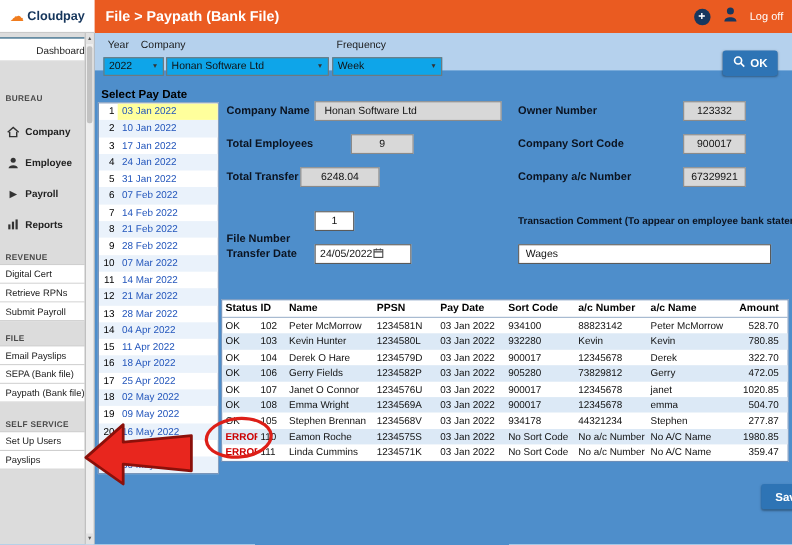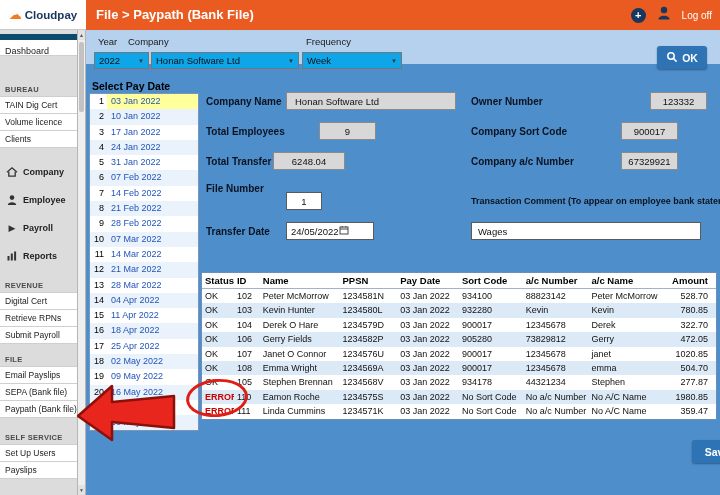--- a/index.html
+++ b/index.html
@@ -14,21 +14,21 @@
   .logo-text { font-size:11.5px; font-weight:bold; color:#16365C; }
   .header-title { position:absolute; left:96px; top:0; line-height:30px; color:#fff; font-size:13px; font-weight:bold; }
   .header-right { position:absolute; right:8px; top:0; height:30px; display:flex; align-items:center; gap:10px; }
   .icon-circle-plus { width:15px; height:15px; border-radius:50%; background:#17375E; color:#fff; font-size:11px; line-height:14px; text-align:center; font-weight:bold; }
   .logoff { color:#fff; font-size:10px; }
 
   
   .sidebar { position:absolute; left:0; top:30px; bottom:0; width:86px; background:#DCDCDC; border-right:1px solid #B5B5B5; z-index:5; }
   .sb-inner { position:absolute; left:0; top:0; right:8px; bottom:0; }
   .sb-item { background:#fff; border-bottom:1px solid #CFCFCF; height:17px; line-height:17px; font-size:8.5px; color:#1a1a1a; padding-left:5px; white-space:nowrap; overflow:hidden; }
-  .sb-dashboard { height:22px; line-height:22px; margin-top:4px; border-top:6px solid #0c4a6e; font-size:9px; }
+  .sb-dashboard { height:22px; line-height:22px; margin-top:4px; border-top:1px solid #0c4a6e; font-size:9px;text-align:right; }
   .sb-header { font-size:7.5px; font-weight:bold; color:#4a4a4a; letter-spacing:.3px; padding-left:5px; height:12px; line-height:12px; }
   .sb-h-bureau { margin-top:28px; }
   .sb-h-revenue { margin-top:10px; }
   .sb-h-file { margin-top:10px; }
   .sb-h-self { margin-top:14px; }
   .sb-list { border-top:1px solid #CFCFCF; }
   .sb-menu { margin-top:10px; }
   .sb-menu-item { height:28px; display:flex; align-items:center; gap:5px; padding-left:6px; }
   .sb-ic { width:12px; display:flex; align-items:center; justify-content:center; }
   .sb-play { font-size:9px; color:#333; line-height:1; }
@@ -58,26 +58,26 @@
   .pd-row:nth-child(even) { background:#EAF2FB; }
   .pd-num { width:17px; text-align:right; padding-right:3px; color:#000; }
   .pd-date { flex:1; color:#2255BB; padding-left:4px; white-space:nowrap; }
   .pd-list .pd-row:first-child .pd-date { background:#FFFF9C; }
 
   .fm-label { position:absolute; font-size:10px; font-weight:bold; color:#0B1320; white-space:nowrap; }
   .field { position:absolute; height:18px; background:#D8D8D8; border:1px solid#8a8a8a; font-size:9.5px; color:#111; display:flex; align-items:center; justify-content:center; white-space:nowrap; }
   .field.left { justify-content:flex-start; padding-left:8px; }
   .input { background:#fff; border:1px solid #5a5a5a; }
   .l-cn{left:120px;top:66px} .f-cn{left:200px;top:62px;width:170px}
-  .l-on{left:385px;top:66px} .f-on{left:564px;top:62px;width:57px}
+  .l-on{left:385px;top:66px} .f-on{left:535px;top:62px;width:57px}
   .l-te{left:120px;top:96px} .f-te{left:233px;top:92px;width:57px}
   .l-csc{left:385px;top:96px} .f-csc{left:535px;top:92px;width:57px}
   .l-tt{left:120px;top:126px} .f-tt{left:187px;top:122px;width:72px}
   .l-can{left:385px;top:126px} .f-can{left:535px;top:122px;width:57px}
-  .l-fn{left:120px;top:153px} .f-fn{left:200px;top:162px;width:36px}
+  .l-fn{left:120px;top:182px} .f-fn{left:200px;top:162px;width:36px}
   .l-tc{left:385px;top:166px;width:248px;font-size:9px}
   .l-td{left:120px;top:196px}
   .f-td{left:200px;top:192px;width:88px;justify-content:flex-start;padding:0 4px;}
   .f-comment{left:385px;top:192px;width:230px;justify-content:flex-start;padding-left:6px;}
 
   .table { position:absolute; left:115px; top:242px; width:516px; background:#fff; border:1px solid #6C8EB8; font-size:9px; }
   .t-head { display:flex; height:16px; line-height:16px; font-weight:bold; font-size:9.5px; border-bottom:1px solid #9FB4CC; }
   .t-row { display:flex; height:14.4px; line-height:14.4px; color:#111; }
   .t-body .t-row:nth-child(even) { background:#DCE9F6; }
   .c { padding-left:3px; overflow:hidden; white-space:nowrap; }
@@ -113,26 +113,20 @@
       </span>
       <span class="logoff">Log off</span>
     </div>
   </div>
 
   <div class="sidebar">
     <div class="sb-inner">
       <div class="sb-item sb-dashboard">Dashboard</div>
 
       <div class="sb-header sb-h-bureau">BUREAU</div>
-      <div class="sb-list">
-
-      <div class="sb-item">TAIN Dig Cert</div>
-          <div class="sb-item">Volume licence</div>
-          <div class="sb-item">Clients</div>
-        </div>
 
       <div class="sb-menu">
         <div class="sb-menu-item">
           <span class="sb-ic">
             <svg width="12" height="12" viewBox="0 0 12 12">
                 <path d="M1 6.2 L6 1.8 L11 6.2" stroke="#333" stroke-width="1.3" fill="none"></path>
                 <path d="M2.8 5.8 V10.2 H9.2 V5.8" stroke="#333" stroke-width="1.3" fill="none"></path>
               </svg>
           </span>
           <span class="sb-menu-label">Company</span>

